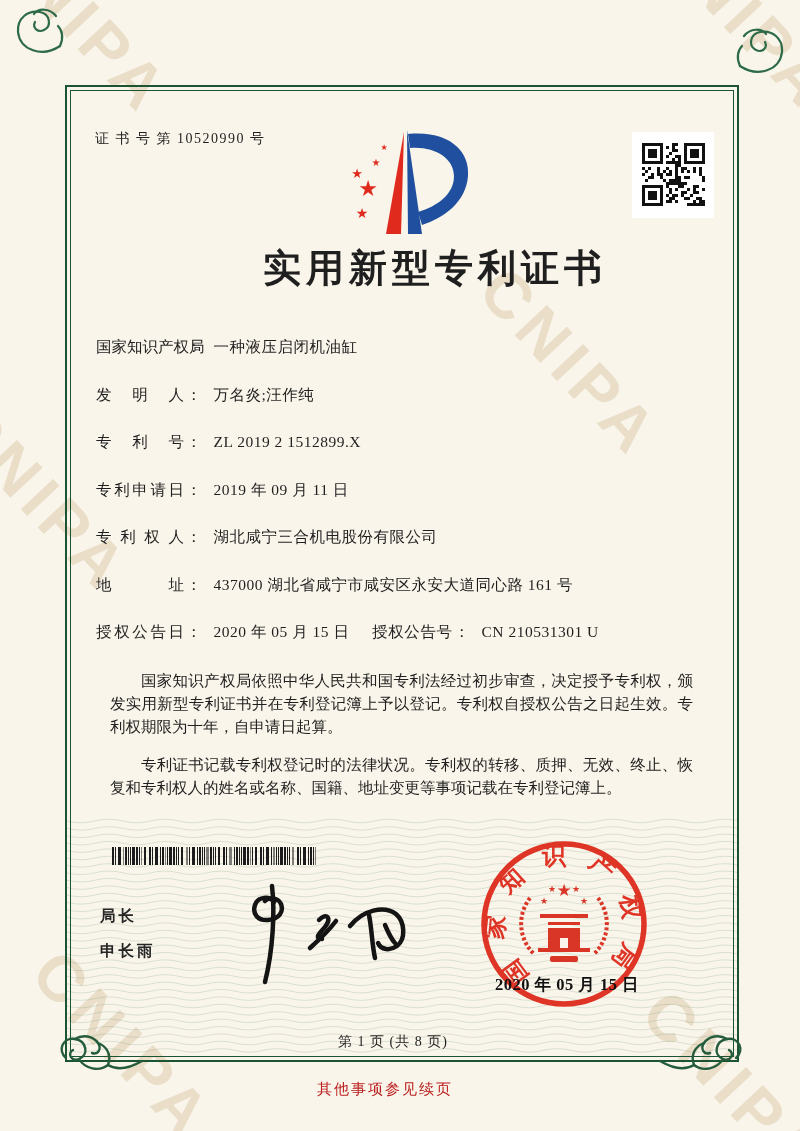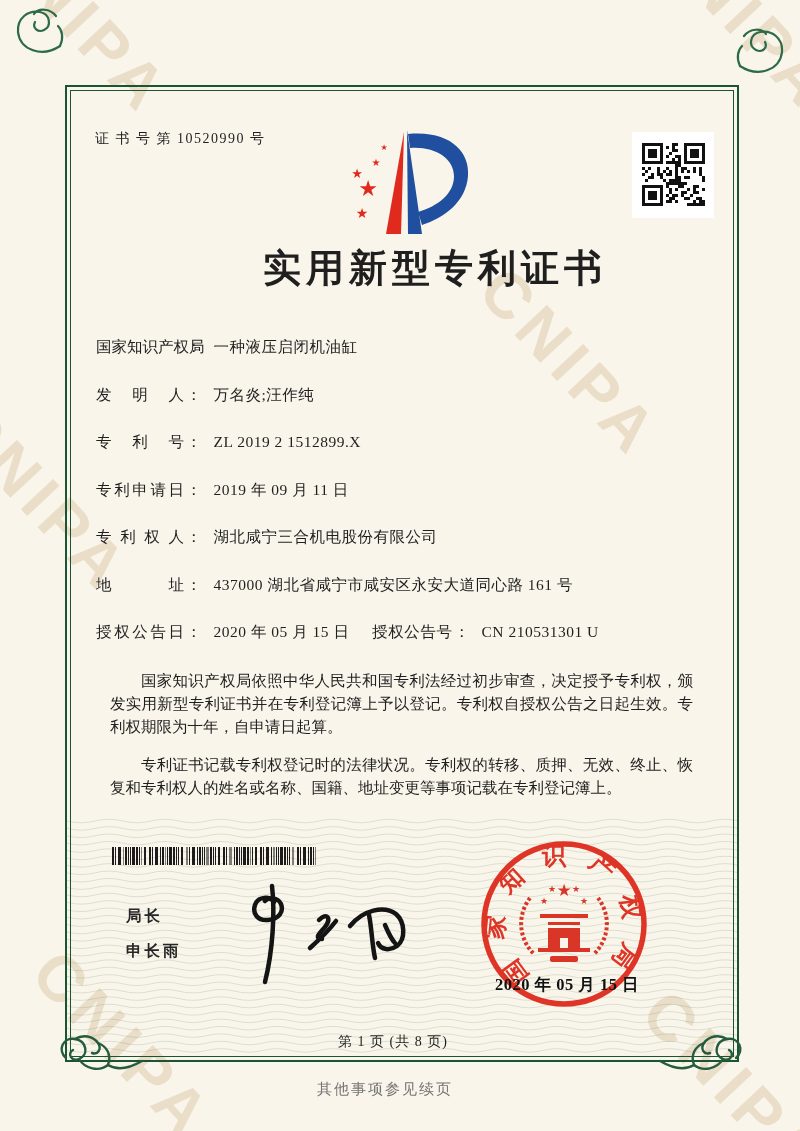--- a/index.html
+++ b/index.html
@@ -70,21 +70,21 @@
   .fgroup2 .flabel{width:80px;}
   
   .paras{
     position:absolute;left:96px;top:655px;width:611px;
     font-size:15.5px;line-height:23.2px;text-align:justify;z-index:3;
   }
   .paras p{margin:14px;text-indent:2em;}
   
   .barcode{position:absolute;left:112px;top:847px;z-index:3;}
   .signer{
-    position:absolute;left:126px;top:906px;z-index:3;
+    position:absolute;left:100px;top:906px;z-index:3;
     font-family:"Liberation Sans","DejaVu Sans",sans-serif;
     font-weight:bold;font-size:15.5px;letter-spacing:3px;color:#262626;
   }
   .signer div{margin-bottom:14px;}
   .signature{position:absolute;left:222px;top:882px;z-index:3;}
   .seal{position:absolute;left:478px;top:838px;z-index:5;opacity:.93;}
   .seal-text{
     font-family:"Liberation Sans","DejaVu Sans",sans-serif;
     font-size:24px;font-weight:bold;letter-spacing:20px;fill:#dd2718;
   }
@@ -92,21 +92,21 @@
     position:absolute;left:494px;top:974px;width:146px;
     text-align:center;font-size:16.5px;font-weight:bold;color:#111;
     z-index:6;letter-spacing:.5px;
   }
   .page-info{
     position:absolute;left:0;top:1033px;width:786px;
     text-align:center;font-size:14px;z-index:3;letter-spacing:1px;
   }
   .footer-note{
     position:absolute;left:0;top:1080px;width:770px;
-    text-align:center;font-size:15px;letter-spacing:2px;color:#737373;z-index:3;
+    text-align:center;font-size:15px;letter-spacing:2px;color:#b91c1c;z-index:3;
   }
 </style>
 </head>
 <body>
 
 <div class="page">
 
   <div class="wm" style="left:-35px;top:-18px;">CNIPA</div>
   <div class="wm" style="left:455px;top:325px;">CNIPA</div>
   <div class="wm" style="left:-75px;top:460px;">CNIPA</div>

